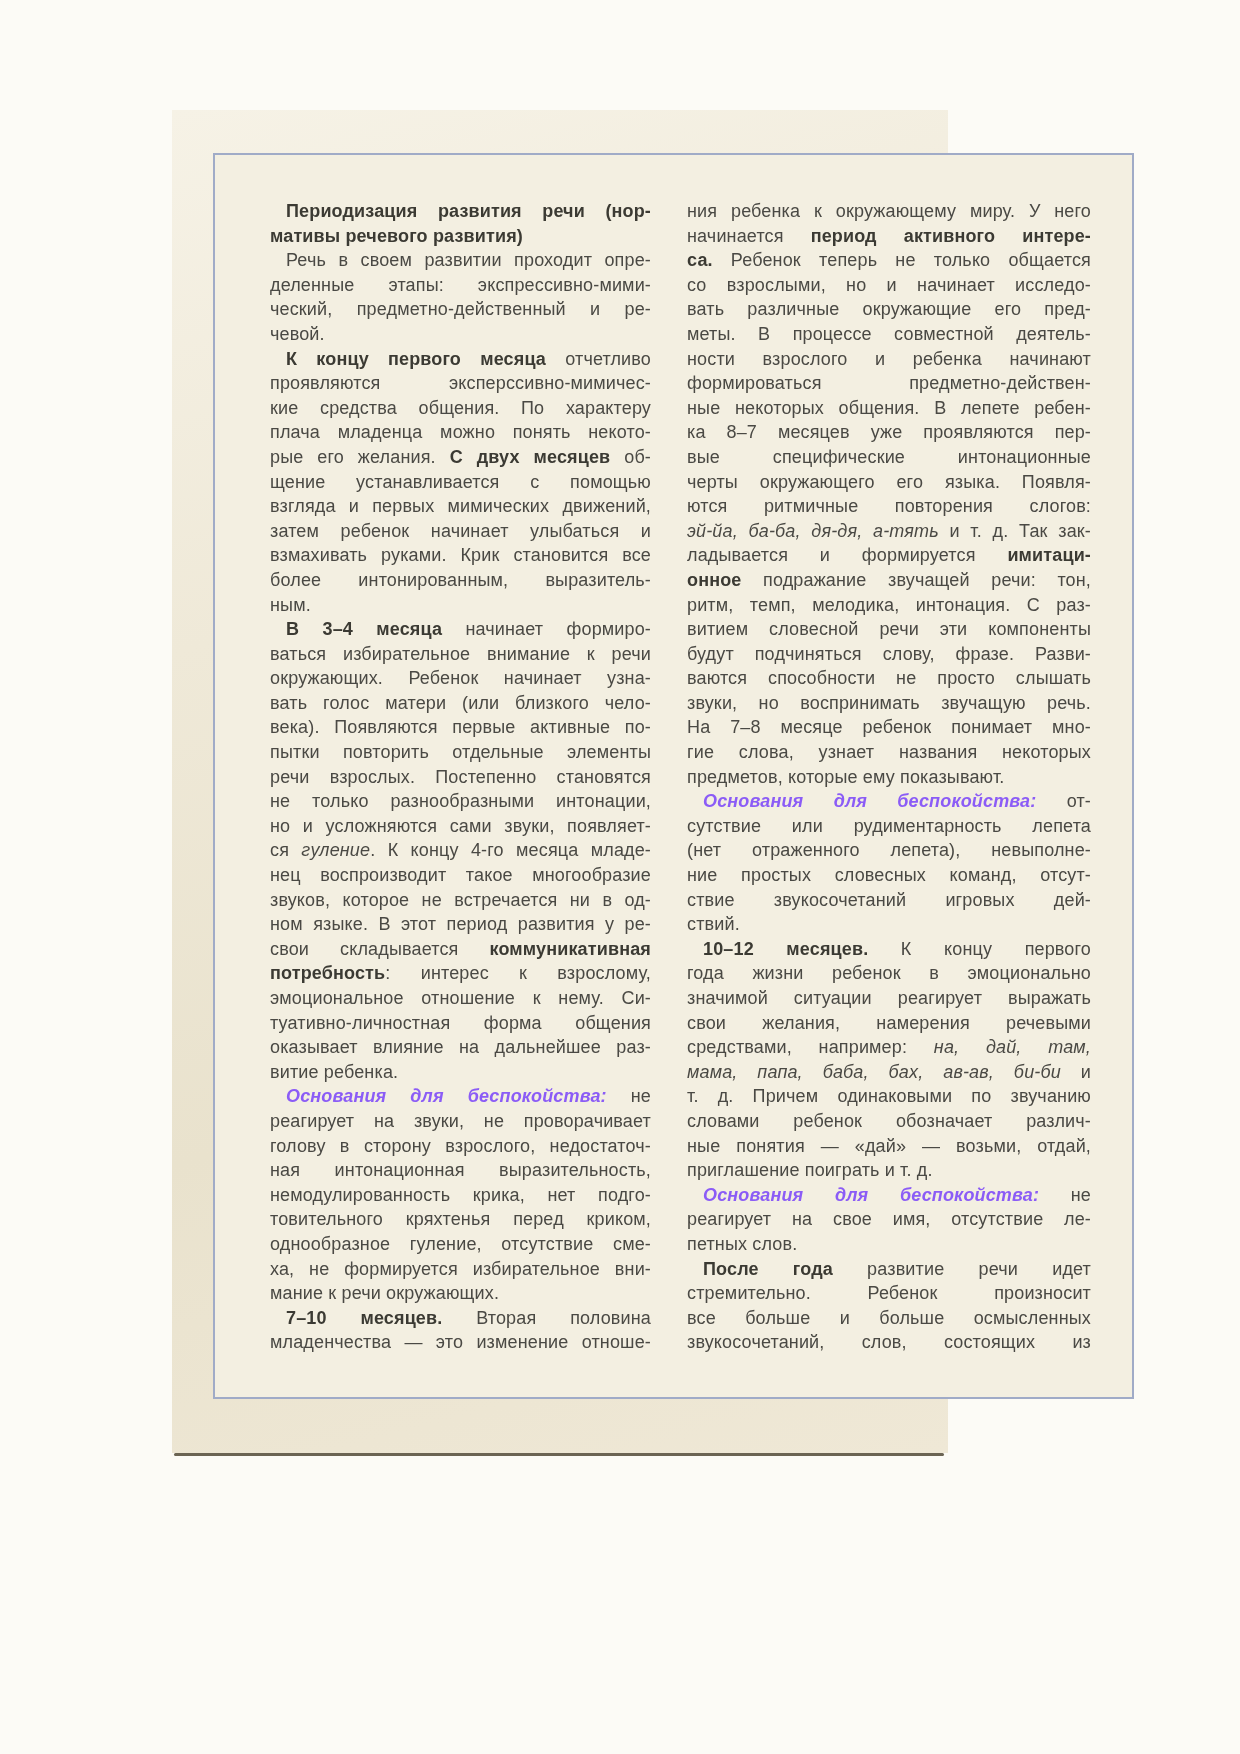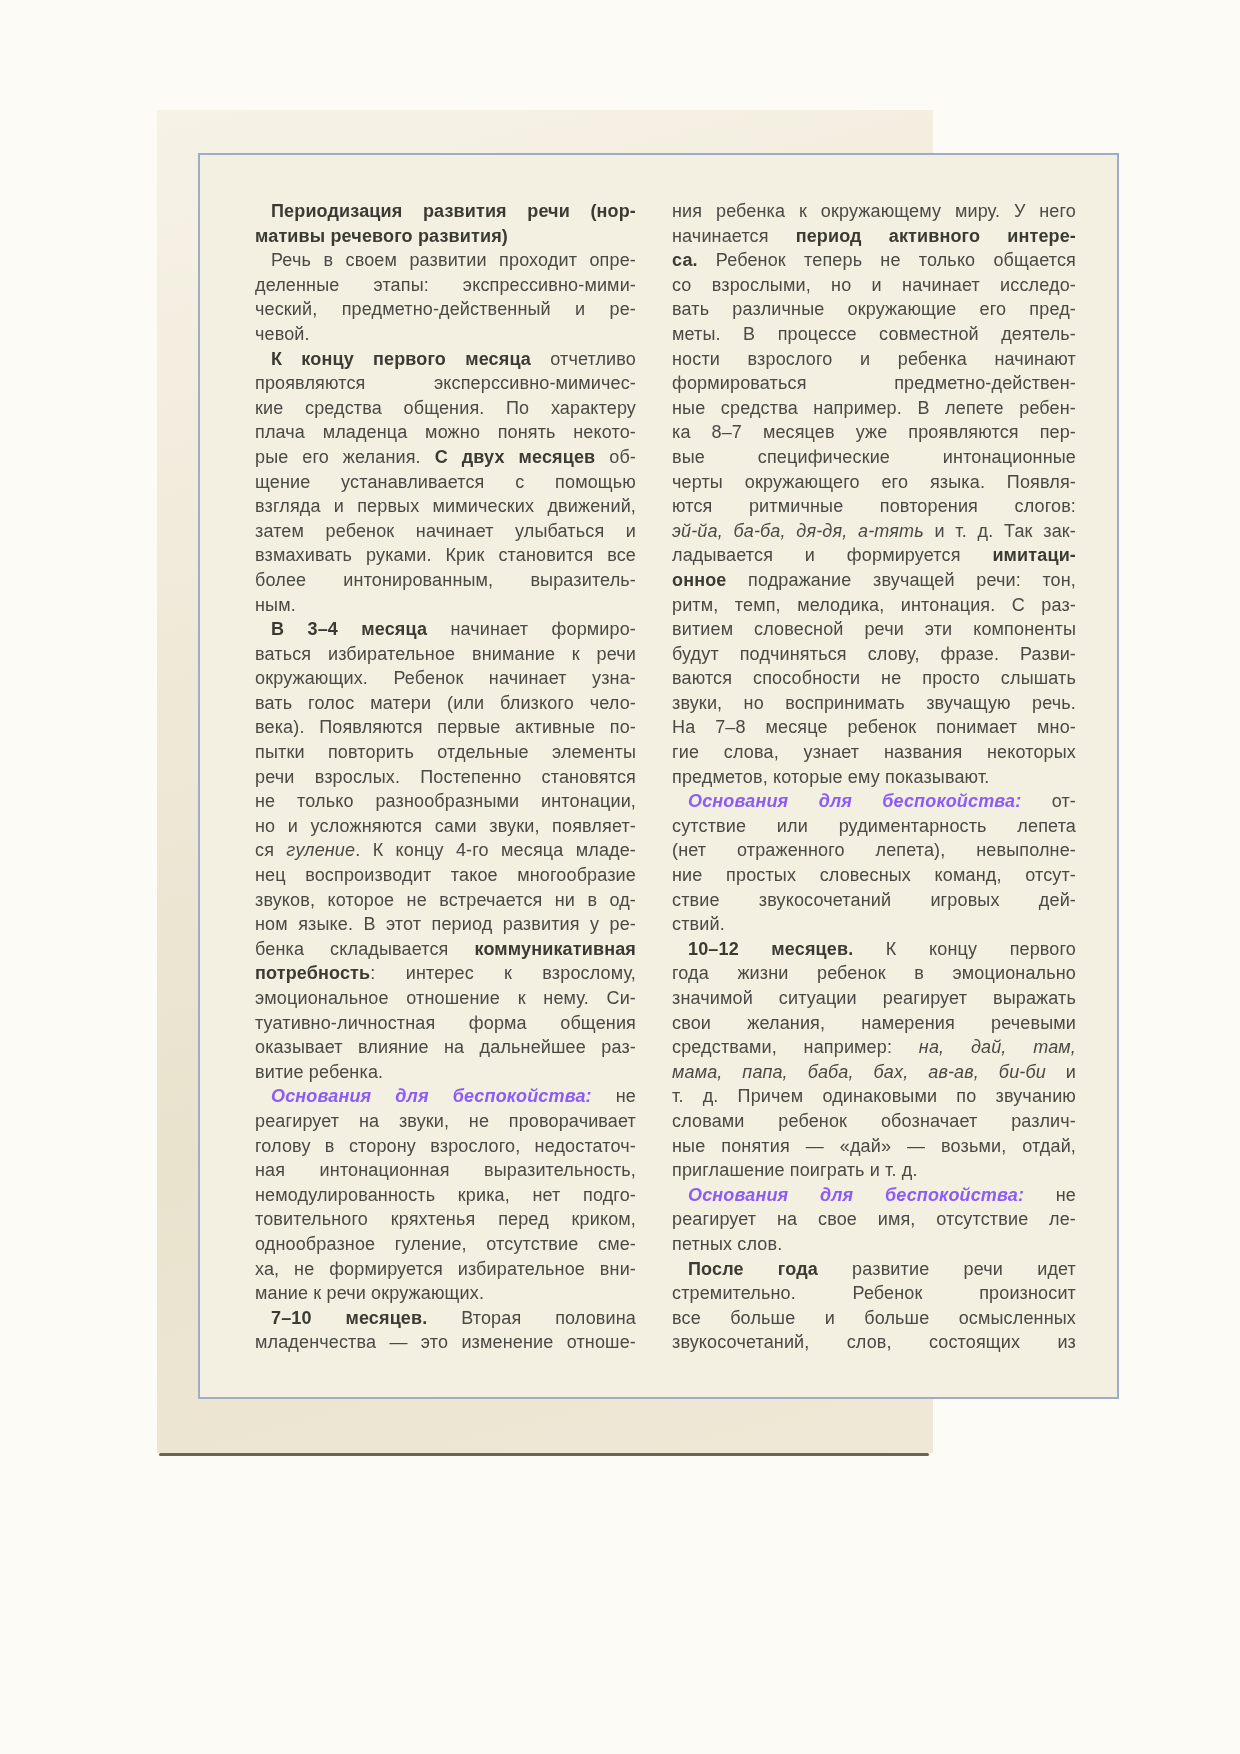--- a/index.html
+++ b/index.html
@@ -4,21 +4,21 @@
 <style>
   html, body {
     margin: 0; padding: 0;
     width: 1240px; height: 1754px;
     background: var(--backdrop, #fcfbf6);
     overflow: hidden;
     font-family: "Liberation Sans", "DejaVu Sans", sans-serif;
   }
   .page {
     position: absolute;
-    left: 157px; top: 110px;
+    left: 172px; top: 110px;
     width: 776px; height: 1343px;
     background: linear-gradient(165deg, #f6f2e6 0%, #efe9d8 35%, #e9e2cd 68%, #efe8d6 100%);
   }
   .page-edge {
     position: absolute;
     left: 2px; right: 4px; bottom: -3px;
     height: 3px;
     background: var(--page_edge, #6b6453);
     border-radius: 2px;
   }
@@ -81,21 +81,21 @@
           <div class="line"><span>вать голос матери (или близкого чело-</span></div>
           <div class="line"><span>века). Появляются первые активные по-</span></div>
           <div class="line"><span>пытки повторить отдельные элементы</span></div>
           <div class="line"><span>речи взрослых. Постепенно становятся</span></div>
           <div class="line"><span>не только разнообразными интонации,</span></div>
           <div class="line"><span>но и усложняются сами звуки, появляет-</span></div>
           <div class="line"><span>ся </span><span class="rs-i">гуление</span><span>. К концу 4-го месяца младе-</span></div>
           <div class="line"><span>нец воспроизводит такое многообразие</span></div>
           <div class="line"><span>звуков, которое не встречается ни в од-</span></div>
           <div class="line"><span>ном языке. В этот период развития у ре-</span></div>
-          <div class="line"><span>бенка складывается </span><span class="rs-b">коммуникативная</span></div>
+          <div class="line"><span>свои складывается </span><span class="rs-b">коммуникативная</span></div>
           <div class="line"><span class="rs-b">потребность</span><span>: интерес к взрослому,</span></div>
           <div class="line"><span>эмоциональное отношение к нему. Си-</span></div>
           <div class="line"><span>туативно-личностная форма общения</span></div>
           <div class="line"><span>оказывает влияние на дальнейшее раз-</span></div>
           <div class="line end"><span>витие ребенка.</span></div>
           <div class="line indent"><span class="rs-bi">Основания для беспокойства:</span><span> не</span></div>
           <div class="line"><span>реагирует на звуки, не проворачивает</span></div>
           <div class="line"><span>голову в сторону взрослого, недостаточ-</span></div>
           <div class="line"><span>ная интонационная выразительность,</span></div>
           <div class="line"><span>немодулированность крика, нет подго-</span></div>
@@ -108,21 +108,21 @@
         </div>
       <div class="col col-right">
           <div class="line"><span>ния ребенка к окружающему миру. У него</span></div>
           <div class="line"><span>начинается </span><span class="rs-b">период активного интере-</span></div>
           <div class="line"><span class="rs-b">са.</span><span> Ребенок теперь не только общается</span></div>
           <div class="line"><span>со взрослыми, но и начинает исследо-</span></div>
           <div class="line"><span>вать различные окружающие его пред-</span></div>
           <div class="line"><span>меты. В процессе совместной деятель-</span></div>
           <div class="line"><span>ности взрослого и ребенка начинают</span></div>
           <div class="line"><span>формироваться предметно-действен-</span></div>
-          <div class="line"><span>ные средства например. В лепете ребен-</span></div>
+          <div class="line"><span>ные некоторых общения. В лепете ребен-</span></div>
           <div class="line"><span>ка 8–7 месяцев уже проявляются пер-</span></div>
           <div class="line"><span>вые специфические интонационные</span></div>
           <div class="line"><span>черты окружающего его языка. Появля-</span></div>
           <div class="line"><span>ются ритмичные повторения слогов:</span></div>
           <div class="line"><span class="rs-i">эй-йа, ба-ба, дя-дя, а-тять</span><span> и т. д. Так зак-</span></div>
           <div class="line"><span>ладывается и формируется </span><span class="rs-b">имитаци-</span></div>
           <div class="line"><span class="rs-b">онное</span><span> подражание звучащей речи: тон,</span></div>
           <div class="line"><span>ритм, темп, мелодика, интонация. С раз-</span></div>
           <div class="line"><span>витием словесной речи эти компоненты</span></div>
           <div class="line"><span>будут подчиняться слову, фразе. Разви-</span></div>

